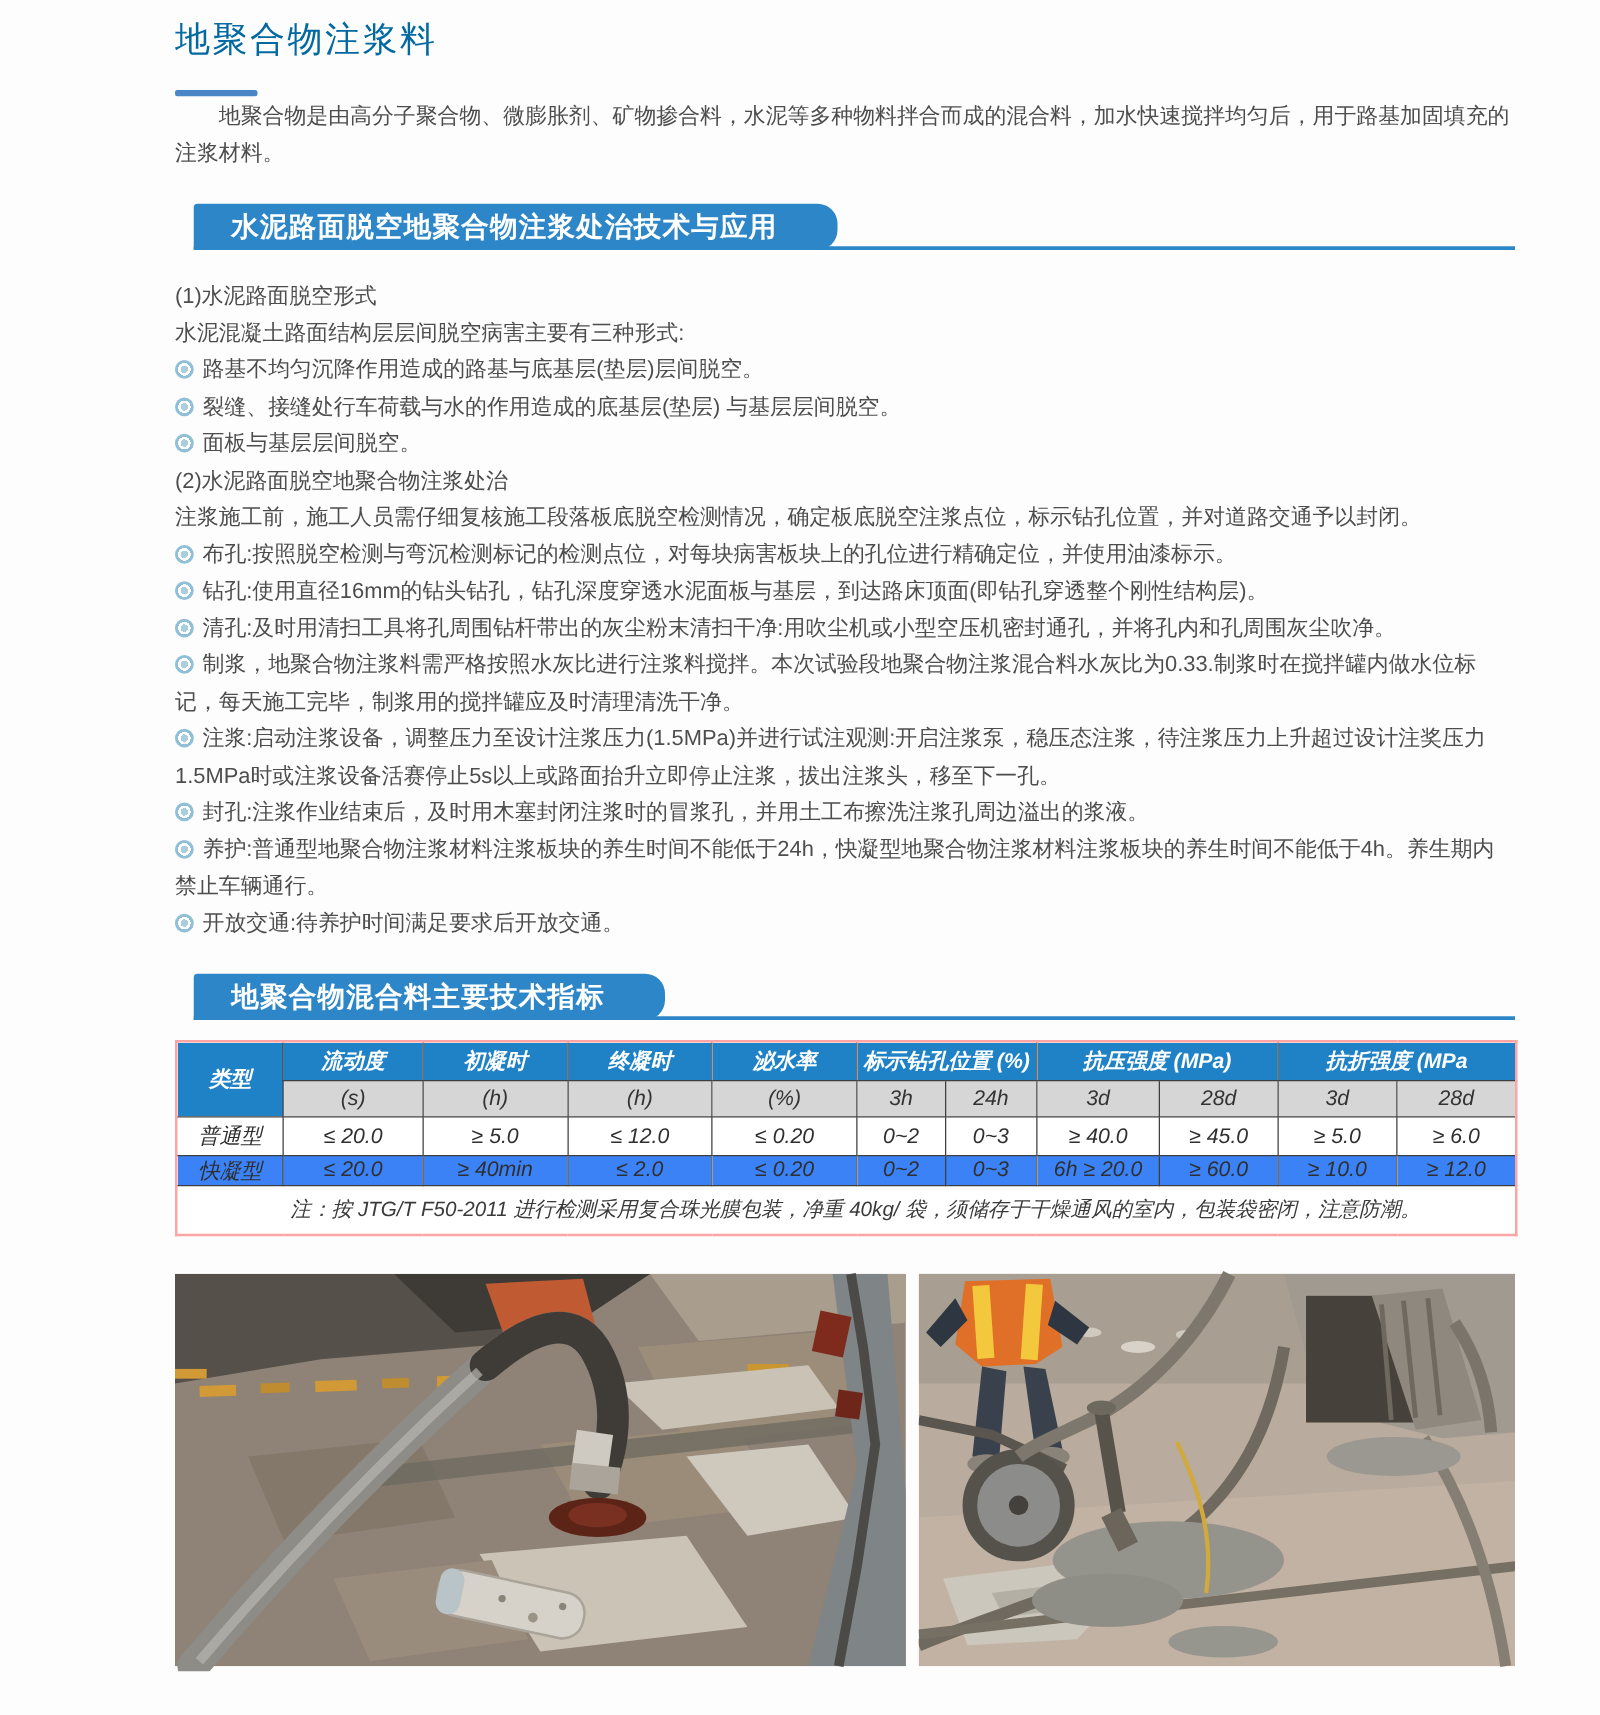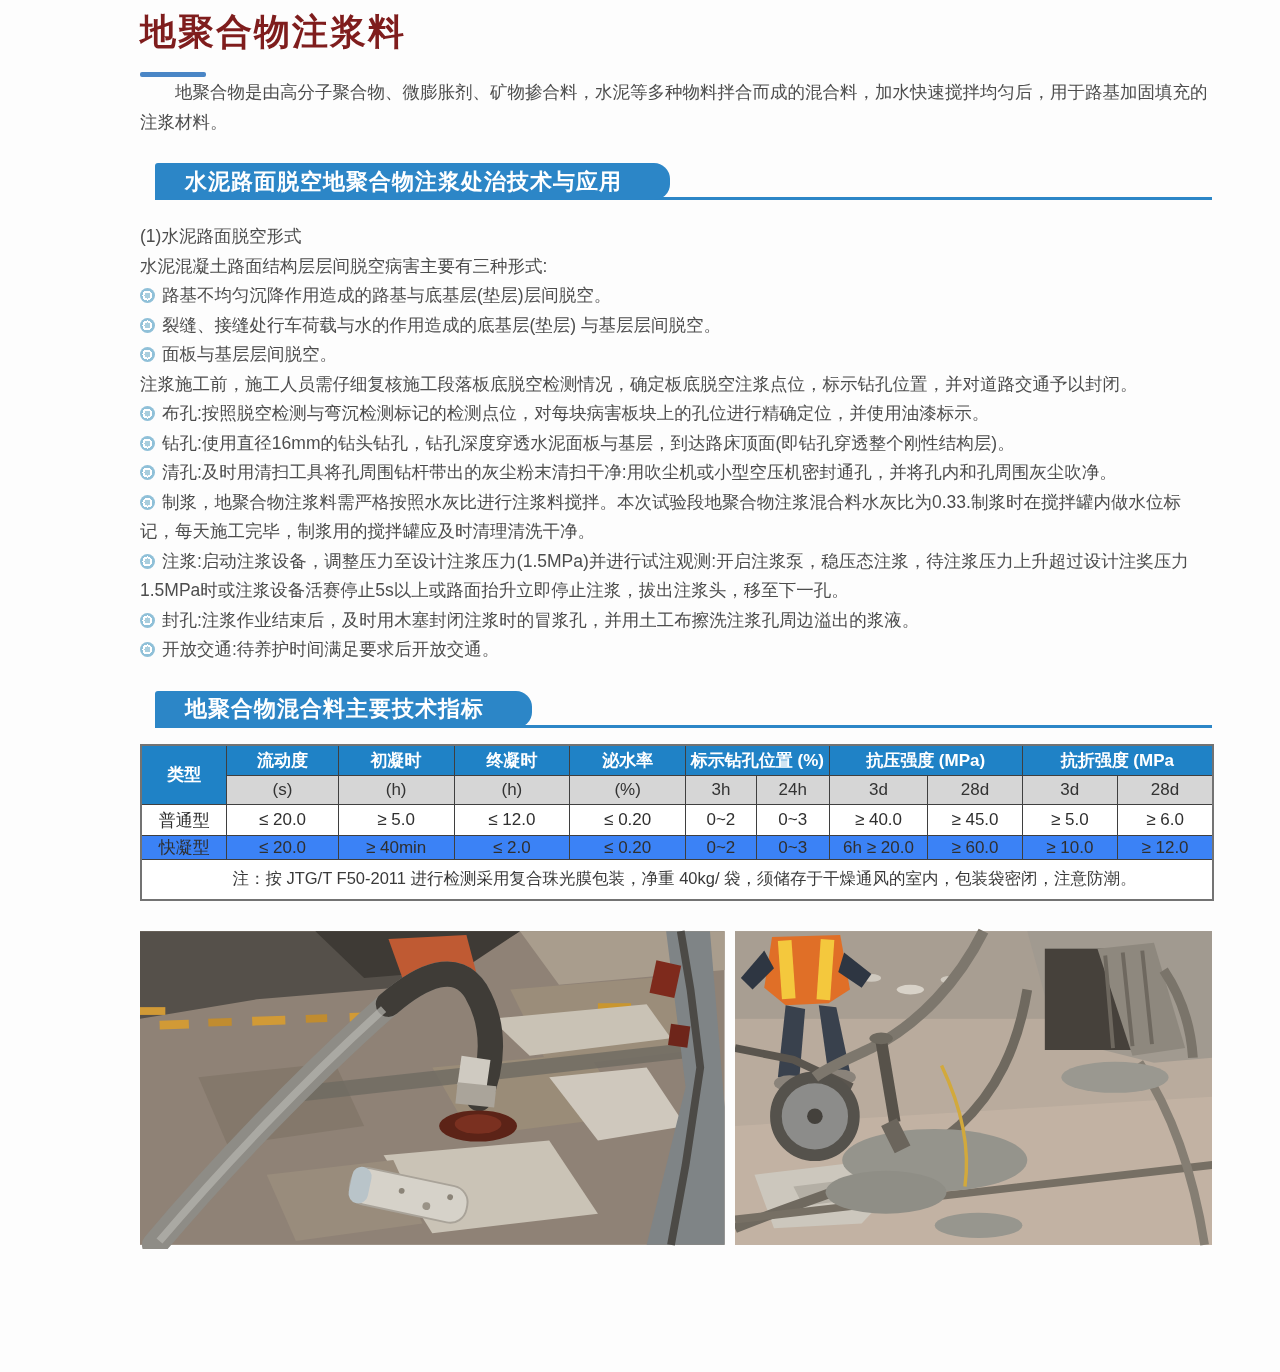--- a/index.html
+++ b/index.html
@@ -8,23 +8,23 @@
     height:1372px;
     font-family:"Liberation Sans","DejaVu Sans",sans-serif;
     color:#4a4a4a;
     overflow:hidden;
   }
   .page { width:1280px; height:1372px; position:relative; background:#fdfdfd; }
   .content { padding:14px 68px 0 140px; }
 
   
   .page-title {
-    color:#7f1d1d;
-    font-size:36px;
-    font-weight:bold;
+    color:#0369a1;
+    font-size:28px;
+    font-weight:normal;
     letter-spacing:2px;
     line-height:36px;
   }
   .title-underline {
     width:66px; height:5px;
     background:#4a86c6;
     border-radius:2px;
     margin-top:22px;
   }
 
@@ -81,21 +81,21 @@
     color:#2f2f2f;
   }
   table.spec th, table.spec td {
     border:1.5px solid #3f3f3f;
     text-align:center;
     vertical-align:middle;
     padding:0 2px;
     overflow:hidden;
     white-space:nowrap;
   }
-  table.spec { border:2px solid #737373; }
+  table.spec { border:2px solid #fca5a5;font-style:italic; }
   tr.h1 th { height:31px; background:#1f82c6; color:#ffffff; font-weight:bold; font-size:17px; }
   th.corner { font-size:18px; }
   tr.h2 td { height:29px; background:#d6d6d6; color:#333; }
   tr.r1 td { height:31px; background:#ffffff;margin-left:28px; }
   tr.r2 td { height:20px; background:#3b82f6; }
   tr.note-row td { height:40px; background:#ffffff; font-size:16.5px; color:#3a3a3a; white-space:normal;padding-left:17px; }
 
   
   .photos { margin-top:26px; display:flex; gap:10px; margin-left:-0px; }
   .photo { display:block; }
@@ -115,27 +115,29 @@
       <div class="banner-line"></div>
       <div class="banner">水泥路面脱空地聚合物注浆处治技术与应用</div>
     </div>
 
     <div class="body-block">
       <p><span>(1)水泥路面脱空形式</span></p>
       <p><span>水泥混凝土路面结构层层间脱空病害主要有三种形式:</span></p>
       <p><span class="bullet"></span><span>路基不均匀沉降作用造成的路基与底基层(垫层)层间脱空。</span></p>
       <p><span class="bullet"></span><span>裂缝、接缝处行车荷载与水的作用造成的底基层(垫层) 与基层层间脱空。</span></p>
       <p><span class="bullet"></span><span>面板与基层层间脱空。</span></p>
+      <p><span>(2)水泥路面脱空地聚合物注浆处治</span></p>
       <p><span>注浆施工前，施工人员需仔细复核施工段落板底脱空检测情况，确定板底脱空注浆点位，标示钻孔位置，并对道路交通予以封闭。</span></p>
       <p><span class="bullet"></span><span>布孔:按照脱空检测与弯沉检测标记的检测点位，对每块病害板块上的孔位进行精确定位，并使用油漆标示。</span></p>
       <p><span class="bullet"></span><span>钻孔:使用直径16mm的钻头钻孔，钻孔深度穿透水泥面板与基层，到达路床顶面(即钻孔穿透整个刚性结构层)。</span></p>
       <p><span class="bullet"></span><span>清孔:及时用清扫工具将孔周围钻杆带出的灰尘粉末清扫干净:用吹尘机或小型空压机密封通孔，并将孔内和孔周围灰尘吹净。</span></p>
       <p><span class="bullet"></span><span>制浆，地聚合物注浆料需严格按照水灰比进行注浆料搅拌。本次试验段地聚合物注浆混合料水灰比为0.33.制浆时在搅拌罐内做水位标记，每天施工完毕，制浆用的搅拌罐应及时清理清洗干净。</span></p>
       <p><span class="bullet"></span><span>注浆:启动注浆设备，调整压力至设计注浆压力(1.5MPa)并进行试注观测:开启注浆泵，稳压态注浆，待注浆压力上升超过设计注奖压力1.5MPa时或注浆设备活赛停止5s以上或路面抬升立即停止注浆，拔出注浆头，移至下一孔。</span></p>
       <p><span class="bullet"></span><span>封孔:注浆作业结束后，及时用木塞封闭注浆时的冒浆孔，并用土工布擦洗注浆孔周边溢出的浆液。</span></p>
+      <p><span class="bullet"></span><span>养护:普通型地聚合物注浆材料注浆板块的养生时间不能低于24h，快凝型地聚合物注浆材料注浆板块的养生时间不能低于4h。养生期内禁止车辆通行。</span></p>
       <p><span class="bullet"></span><span>开放交通:待养护时间满足要求后开放交通。</span></p>
     </div>
 
     <div class="banner-wrap">
       <div class="banner-line"></div>
       <div class="banner">地聚合物混合料主要技术指标</div>
     </div>
 
     <div class="spec-table-wrap">
       <table class="spec">

